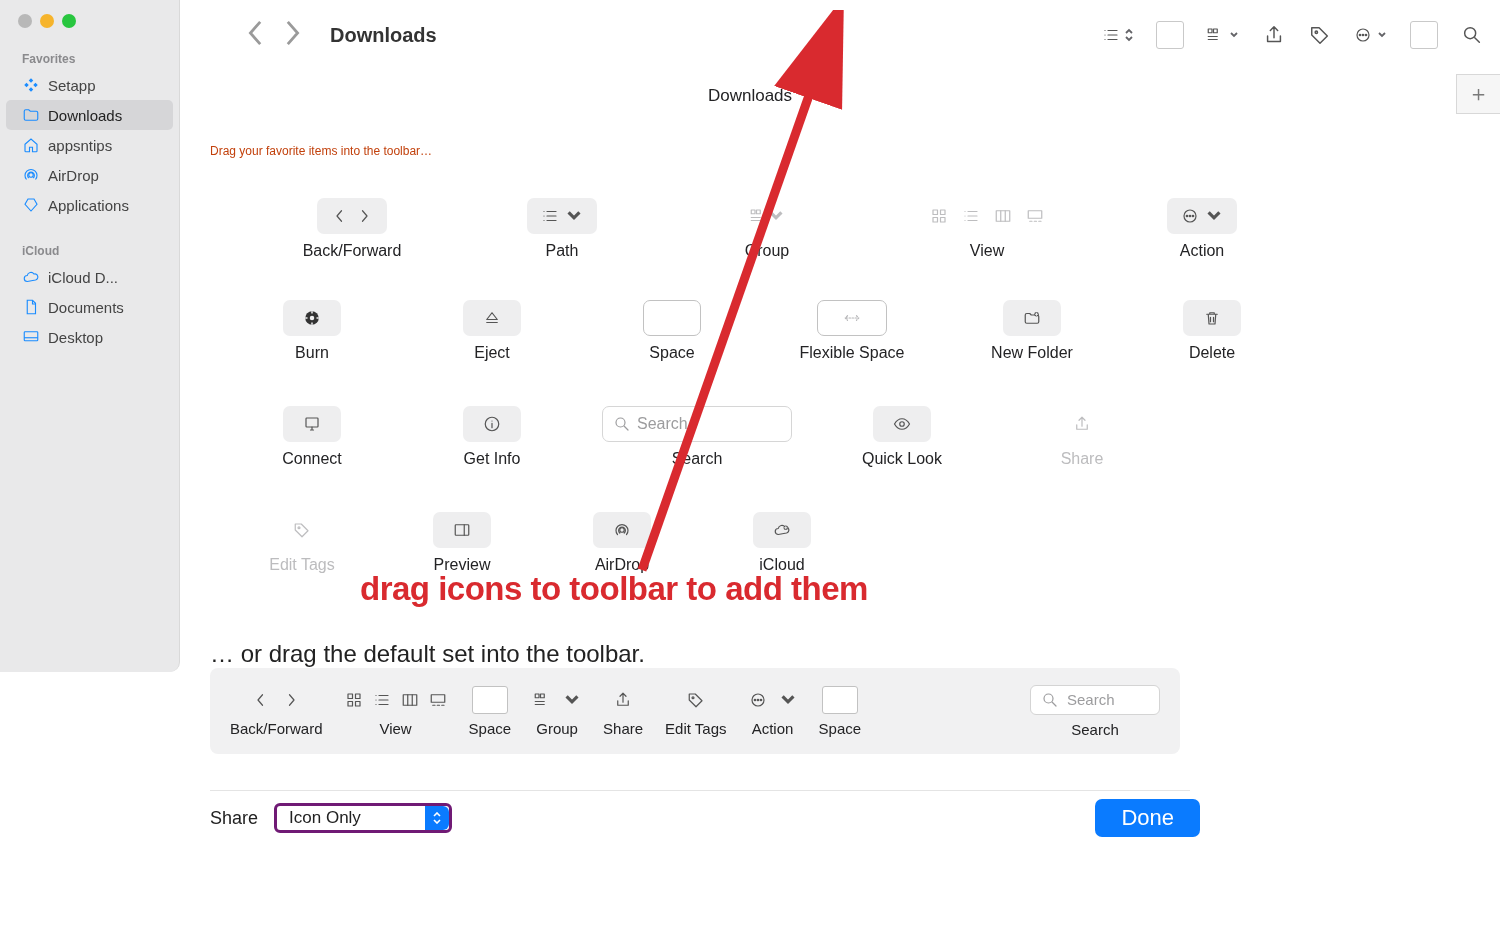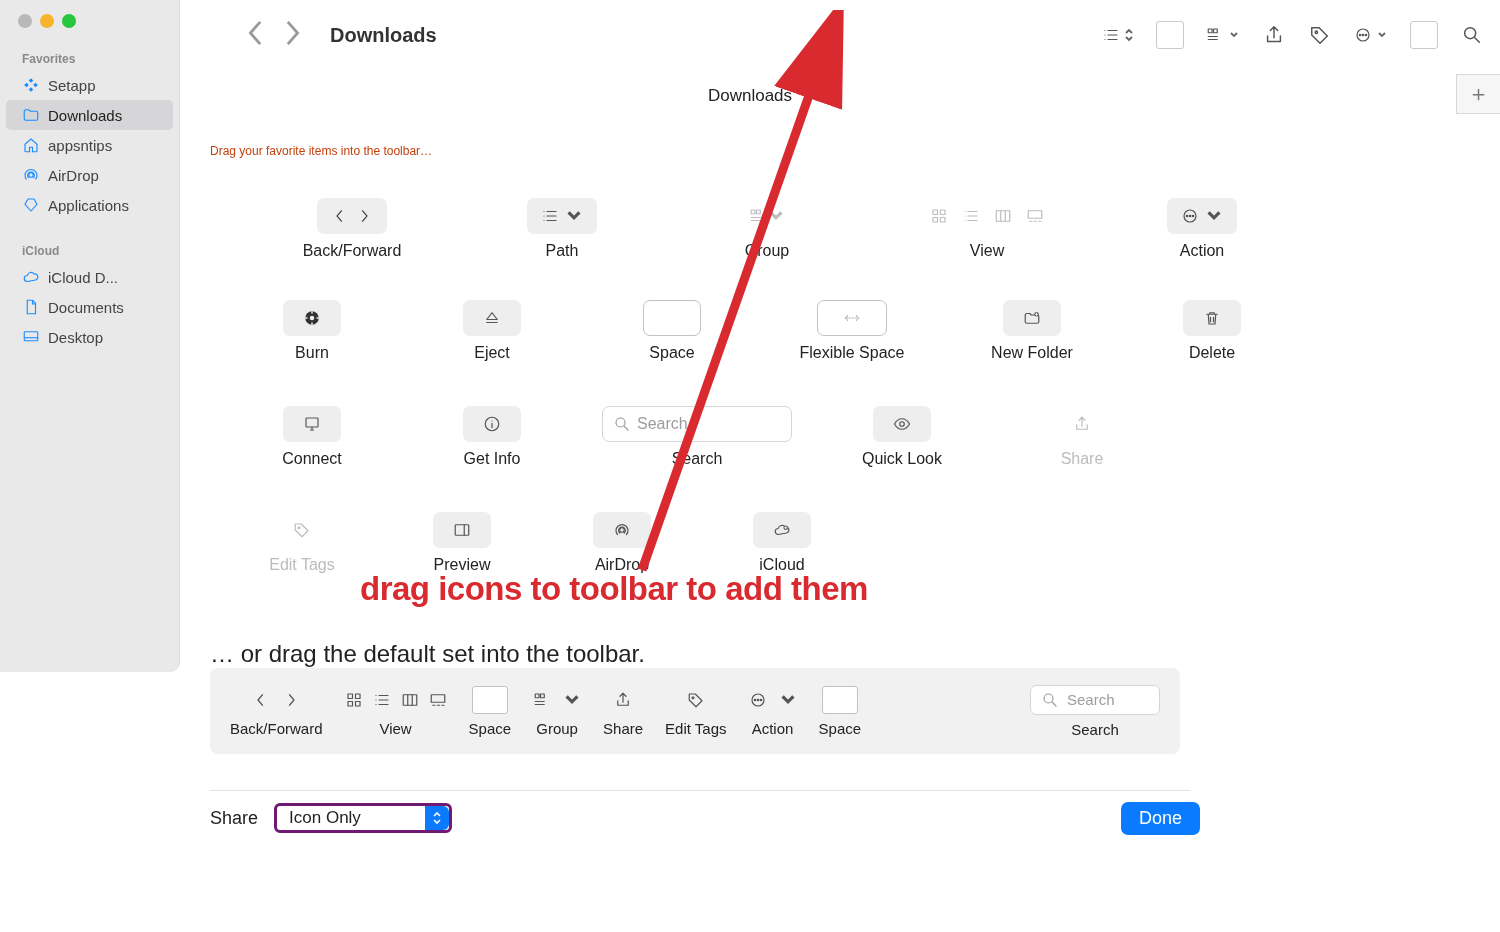--- a/index.html
+++ b/index.html
@@ -76,21 +76,21 @@
   .ds-search{width:130px;height:30px;background:#fff;border:1px solid #d4d4d4;border-radius:6px;display:flex;align-items:center;gap:8px;padding:0 10px;color:#9c9c9e;font-size:15px;}
   
   .divider{position:absolute;left:210px;right:310px;top:790px;height:1px;background:#e4e4e4;}
   
   .bottom-row { position:absolute; left:210px; bottom:92px; right:300px; height:44px; display:flex; align-items:center; }
   .show-label{font-size:18px;color:#222;margin-right:16px;}
   .select { display:flex; align-items:center; height:30px; border:3px solid #701a75; border-radius:6px; overflow:hidden; background:#fff;}
   .select-text{padding:0 64px 0 12px;font-size:17px;color:#222;}
   .select-arrows{background:#0a7bff;width:24px;height:100%;display:flex;flex-direction:column;align-items:center;justify-content:center;color:#fff;border-radius:0 6px 6px 0;}
   .select-arrows svg{width:10px;height:6px;}
-  .done-btn{margin-left:auto;background:#0a7bff;color:#fff;font-size:18px;font-weight:500;border:none;border-radius:7px;padding:6px 18px;}
+  .done-btn{margin-left:auto;background:#0a7bff;color:#fff;font-size:22px;font-weight:500;border:none;border-radius:7px;padding:6px 26px;}
   
   
   .right-rows { position:absolute; right:18px; top:166px; width:130px; display:flex; flex-direction:column; gap:4px;}
   .right-rows .rrow{height:30px;background:#fafafa;display:flex;align-items:center;padding:0 6px;font-size:16px;color:#222;}
   .right-rows .rrow.sel{background:#eceaea;}
   .right-rows .skel{height:30px;background:#f4f4f4;border-radius:3px;margin-top:20px;}
   
   
   .ico{width:18px;height:18px;stroke:#555;fill:none;stroke-width:1.6;stroke-linecap:round;stroke-linejoin:round;}
 </style>

